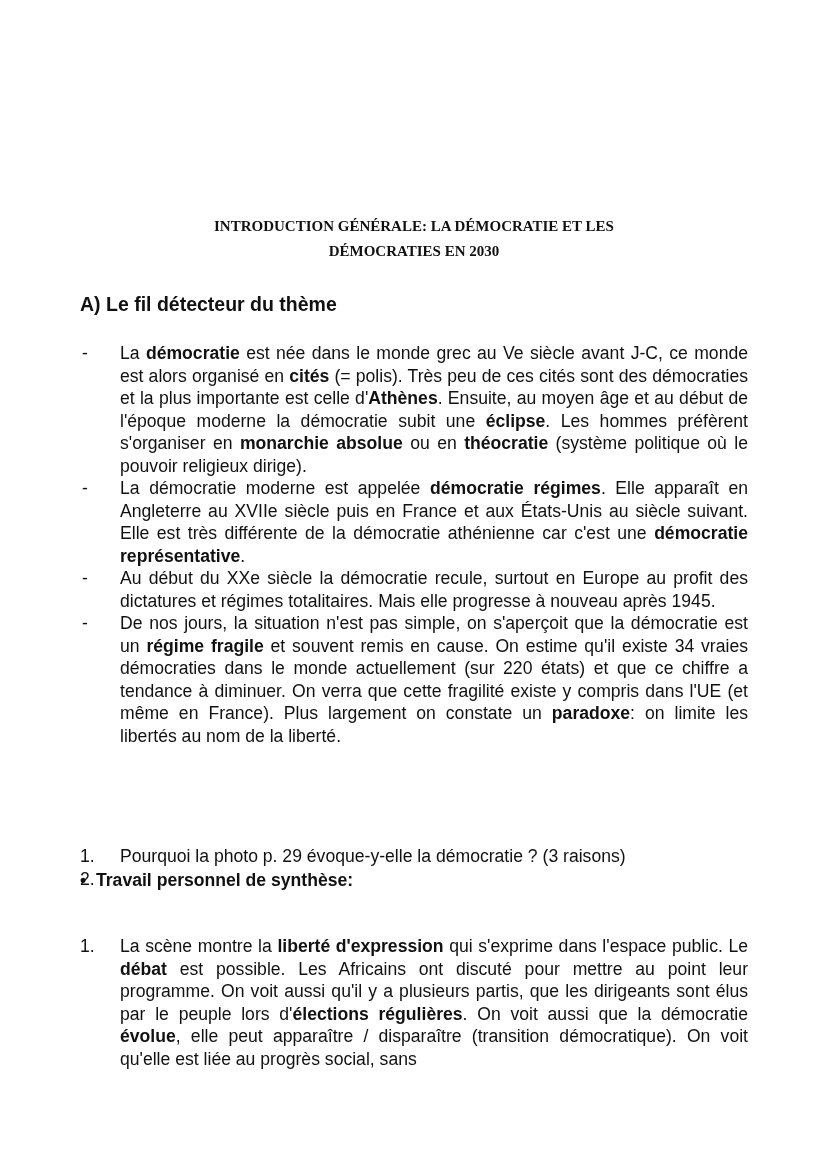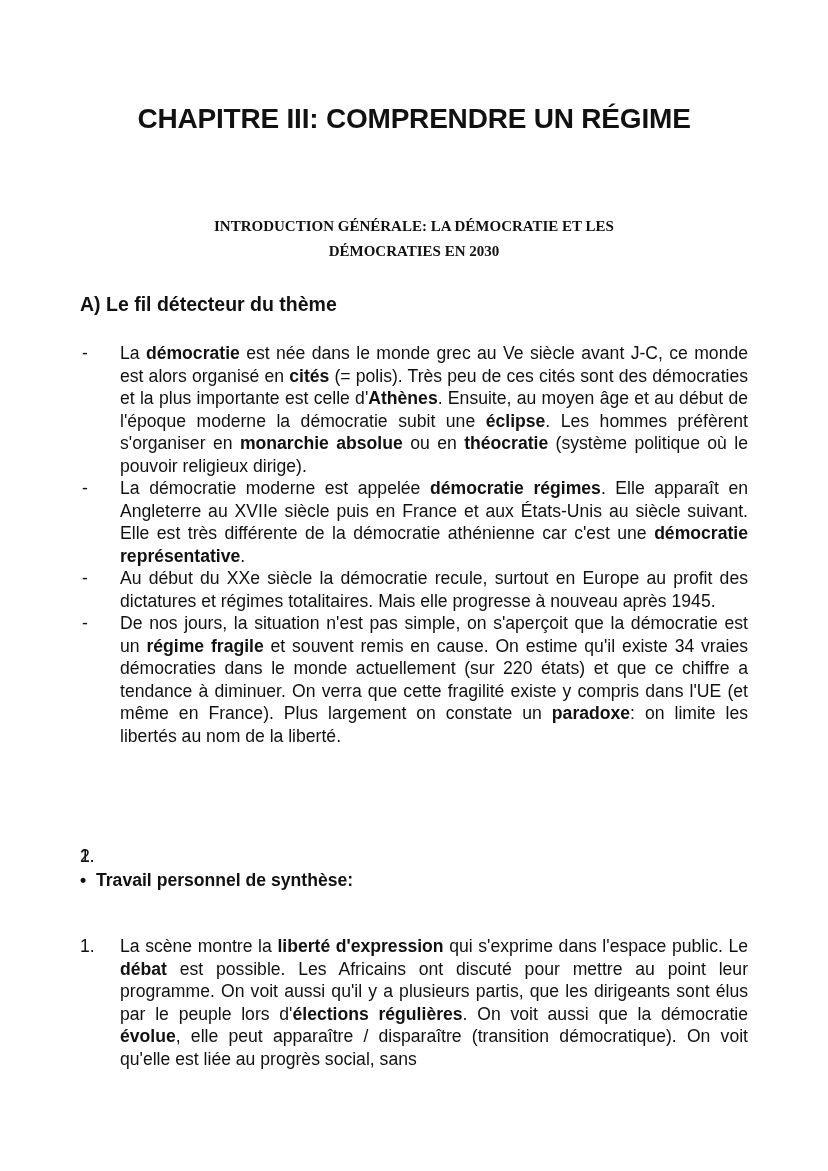--- a/index.html
+++ b/index.html
@@ -30,21 +30,21 @@
     }
     .sub-heading .bullet { display: inline-block; width: 16px; font-weight: bold; }
     b { font-weight: bold; }
   </style>
 </head>
 <body>
 
 <div class="page">
 
   <h1 class="chapter-title">
-    <span>CHAPITRE III: COMPRENDRE UN RÉGIME</span><br>
+    <br>
   </h1>
 
   <h2 class="intro-title">
     <span>INTRODUCTION GÉNÉRALE: LA DÉMOCRATIE ET LES</span><br>
     <span>DÉMOCRATIES EN 2030</span>
   </h2>
 
   <h3 class="section-heading" style="top:292px;">A) Le fil détecteur du thème</h3>
 
   <ul class="list dash" style="top:342px;">
@@ -55,20 +55,21 @@
     </ul>
 
 
   <p class="sub-heading" style="top:822px;margin-top:47px;">
     <span class="bullet">•</span><span>Travail personnel de synthèse:</span>
   </p>
 
   <ol class="list" style="top:845px;">
     <li>
       <span class="marker">1.</span>
+      <span>Pourquoi la photo p. 29 évoque-y-elle la démocratie ? (3 raisons)</span>
     </li>
     <li>
       <span class="marker">2.</span>
     </li>
   </ol>
 
   <ol class="list" style="top:935px;">
       <li><span class="marker">1.</span><span>La scène montre la </span><b>liberté d'expression</b><span> qui s'exprime dans l'espace public. Le </span><b>débat</b><span> est possible. Les Africains ont discuté pour mettre au point leur programme. On voit aussi qu'il y a plusieurs partis, que les dirigeants sont élus par le peuple lors d'</span><b>élections régulières</b><span>. On voit aussi que la démocratie </span><b>évolue</b><span>, elle peut apparaître / disparaître (transition démocratique). On voit qu'elle est liée au progrès social, sans</span></li>
     </ol>
 

